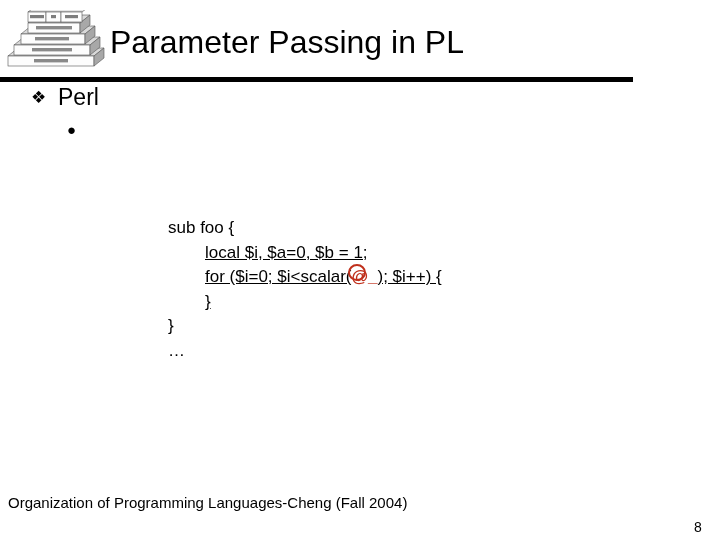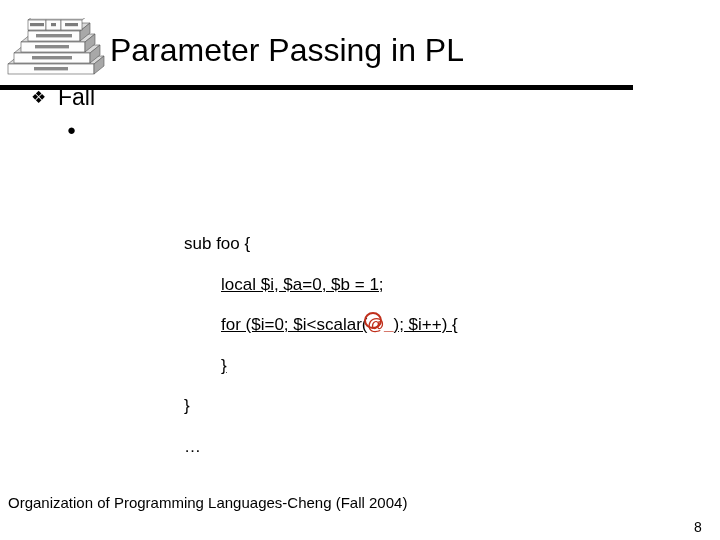--- a/index.html
+++ b/index.html
@@ -13,21 +13,21 @@
     position: relative;
     overflow: hidden;
     font-family: "Liberation Sans", sans-serif;
     color: #000000;
   }
 
   
   #slide-header {
     position: absolute;
     left: 0;
-    top: 12px;
+    top: 4px;
     width: 720px;
     height: 80px;
   }
 
   #logo {
     position: absolute;
     left: 4px;
     top: 6px;
     width: 104px;
     height: 64px;
@@ -100,21 +100,21 @@
     position: absolute;
     left: 0;
     top: 216px;
     width: 720px;
     font-size: 17px;
     line-height: 24.6px;
   }
   .code-line {
     position: relative;
     white-space: pre;
-    margin: 16px;
+    margin: 0;
     padding: 0;
   }
   .cl0 { padding-left: 168px; }
   .cl1 { padding-left: 205px; text-decoration: underline; }
   .cl2 { padding-left: 243px; }
 
   .hl {
     position: relative;
     color: #c0301c;
     font-weight: bold;
@@ -190,21 +190,21 @@
 
   <div id="page-title">Parameter Passing in PL</div>
 
   <div id="title-rule"></div>
 </div>
 
 <div id="content">
 
   <div class="bullet-l1">
     <span class="glyph">❖</span>
-    <span class="text">Fall</span>
+    <span class="text">Perl</span>
   </div>
 
   <div class="bullet-l2">
     <span class="glyph">●</span>
   </div>
 </div>
 
 <div id="code-block">
     <div class="code-line cl0"><span>sub foo {</span></div>
     <div class="code-line cl1"><span>local $i, $a=0, $b = 1;</span></div>

